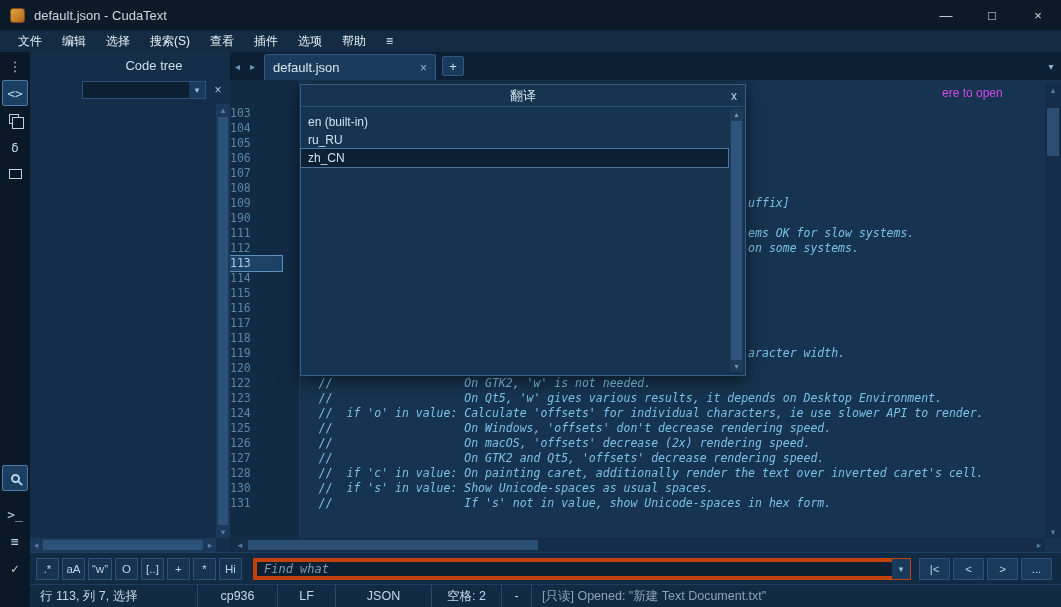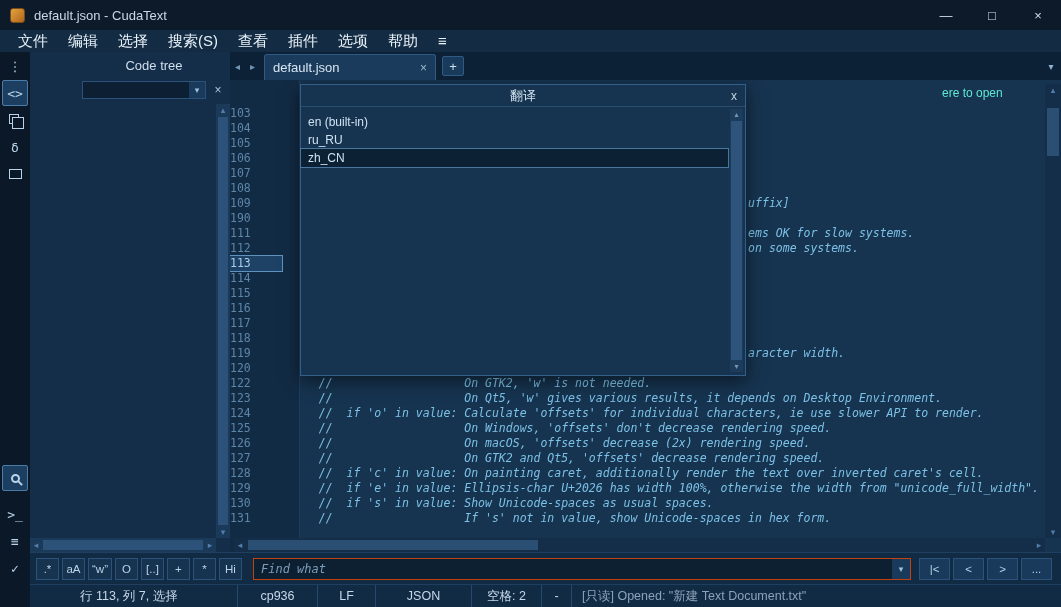--- a/index.html
+++ b/index.html
@@ -8,21 +8,21 @@
   .window{position:absolute;inset:0;background:#122b44;}
 
   
   .titlebar{position:absolute;left:0;top:0;right:0;height:30px;background:#0c1a2a;display:flex;align-items:center;color:#cbd8e4;font-size:13px;}
   .app-icon{width:15px;height:15px;margin:0 9px 0 10px;border-radius:3px;background:linear-gradient(135deg,#e2a43d,#b0651c);border:1px solid #7c4a16;}
   .win-controls{margin-left:auto;display:flex;height:100%;}
   .win-btn{width:46px;display:flex;align-items:center;justify-content:center;font-size:13px;color:#d4dfe9;}
 
   
   .menubar{position:absolute;left:0;top:30px;right:0;height:22px;background:#132c44;display:flex;align-items:center;padding-left:8px;}
-  .menu-item{padding:0 10px;font-size:15px;color:#e9f1f8;line-height:22px;}
+  .menu-item{padding:0 10px;font-size:12px;color:#e9f1f8;line-height:22px;}
 
   
   .activitybar{position:absolute;left:0;top:52px;bottom:0;width:30px;background:#0a1828;}
   .ab-top{position:absolute;top:0;left:0;right:0;}
   .ab-bottom{position:absolute;top:412px;left:0;right:0;}
   .abtn{width:26px;height:26px;margin:1px auto;display:flex;align-items:center;justify-content:center;color:#b9d4ea;font-size:13px;font-family:"DejaVu Sans Mono",monospace;}
   .abtn.active{background:#1c3e60;border:1px solid #4a7ca8;border-radius:2px;}
   .ab-bottom .abtn:first-child{margin-bottom:10px;}
   .mag{display:block;width:9px;height:9px;border:2px solid #b9d4ea;border-radius:50%;position:relative;}
   .mag::after{content:"";position:absolute;width:6px;height:2px;background:#b9d4ea;right:-5px;bottom:-3px;transform:rotate(45deg);}
@@ -51,21 +51,21 @@
   .tab-add{width:22px;height:20px;margin:0 0 4px 6px;background:#1a3a5c;border:1px solid #2e5a84;color:#cfe2f2;display:flex;align-items:center;justify-content:center;font-size:13px;border-radius:2px;}
   .tab-menu{margin-left:auto;width:20px;height:28px;color:#8fb2d0;display:flex;align-items:center;justify-content:center;font-size:10px;}
 
   .editor{position:absolute;left:0;top:28px;right:0;bottom:0;background:#16334f;overflow:hidden;}
   .gutter-bg{position:absolute;left:0;top:0;width:70px;bottom:0;background:#122b44;border-right:1px solid #1d3c5c;}
   .lines{position:absolute;left:0;top:26px;right:16px;}
   .eline{height:15px;line-height:15px;font-family:"DejaVu Sans Mono",monospace;font-size:11.5px;white-space:pre;}
   .lnum{display:inline-block;width:52px;text-align:left;color:#5d85a8;font-style:normal;vertical-align:top;}
   .lnum.cur{background:#1e4166;outline:1px solid #5f92bf;color:#a9cde9;}
   .ltext{display:inline-block;padding-left:23px;color:#7cc1e6;font-style:italic;vertical-align:top;white-space:pre;}
-  .top-hint{position:absolute;left:712px;top:5px;height:16px;line-height:16px;color:#5eead4;font-size:12px;}
+  .top-hint{position:absolute;left:712px;top:5px;height:16px;line-height:16px;color:#d946ef;font-size:12px;}
 
   .vscroll{position:absolute;right:0;top:4px;width:16px;bottom:14px;background:#142e49;}
   .vthumb{position:absolute;left:2px;right:2px;top:24px;height:48px;background:#2b4f72;}
   .v-up{position:absolute;top:0;width:100%;text-align:center;color:#547ea8;font-size:9px;height:12px;line-height:12px;}
   .v-dn{position:absolute;bottom:0;width:100%;text-align:center;color:#547ea8;font-size:9px;height:12px;line-height:12px;}
   .hscroll{position:absolute;left:4px;right:16px;bottom:0;height:14px;background:#142e49;}
   .hthumb{position:absolute;top:2px;bottom:2px;left:14px;width:290px;background:#2b4f72;}
   .h-lf{position:absolute;left:0;top:0;width:12px;height:14px;text-align:center;color:#547ea8;font-size:9px;line-height:14px;}
   .h-rt{position:absolute;right:0;top:0;width:12px;height:14px;text-align:center;color:#547ea8;font-size:9px;line-height:14px;}
 
@@ -79,30 +79,30 @@
   .dlg-vscroll{position:absolute;right:2px;top:24px;width:13px;bottom:3px;background:#1d3c5c;}
   .dlg-vthumb{position:absolute;left:1px;right:1px;top:12px;bottom:12px;background:#2e547c;}
   .dlg-up{position:absolute;top:0;width:100%;text-align:center;color:#6f96b8;font-size:8px;height:11px;line-height:11px;}
   .dlg-dn{position:absolute;bottom:0;width:100%;text-align:center;color:#6f96b8;font-size:8px;height:11px;line-height:11px;}
 
   
   .searchbar{position:absolute;left:30px;right:0;top:552px;height:32px;background:#122b44;border-top:1px solid #1f3f60;display:flex;align-items:center;padding:0 6px;}
   .search-toggles{display:flex;}
   .sbtn{min-width:23px;height:22px;border:1px solid #2b527a;background:#16334f;color:#b9d4ea;display:flex;align-items:center;justify-content:center;font-size:11.5px;margin-right:3px;padding:0 3px;}
   .search-input-wrap{flex:1;height:22px;margin:0 8px;position:relative;}
-  .search-input{width:100%;height:100%;background:#0d2032;border:1px solid #c2410c;color:#bed7ea;font-family:"DejaVu Sans Mono",monospace;font-size:12px;font-style:italic;padding:0 24px 0 7px;outline:none;}
+  .search-input{width:100%;height:100%;background:#0d2032;border:4px solid #c2410c;color:#bed7ea;font-family:"DejaVu Sans Mono",monospace;font-size:12px;font-style:italic;padding:0 24px 0 7px;outline:none;}
   .search-input::placeholder{color:#7c9cba;font-style:italic;opacity:1;}
   .input-arrow{position:absolute;right:1px;top:1px;bottom:1px;width:18px;background:#1a3a5c;color:#9fc0da;display:flex;align-items:center;justify-content:center;font-size:9px;}
   .search-nav{display:flex;}
   .search-nav .sbtn{min-width:31px;background:#1a3a5c;}
 
   
   .statusbar{position:absolute;left:30px;right:0;top:584px;height:23px;background:#122b44;border-top:1px solid #1f3f60;display:flex;align-items:stretch;font-size:12.5px;color:#c6d8e8;}
   .st-cell{display:flex;align-items:center;padding:0 10px;border-right:1px solid #26486c;}
-  .st-caret{width:168px;margin-left:40px;}
+  .st-caret{width:168px;}
   .st-enc{width:80px;justify-content:center;}
   .st-le{width:58px;justify-content:center;}
   .st-lex{width:96px;justify-content:center;}
   .st-tab{width:70px;justify-content:center;}
   .st-wrap{width:30px;justify-content:center;}
   .st-msg{flex:1;border-right:none;color:#8ba3b9;overflow:hidden;white-space:nowrap;}
 </style>
 </head>
 <body>
 
@@ -206,21 +206,20 @@
           <div class="eline"><span class="lnum">118</span><span class="ltext"></span></div>
           <div class="eline"><span class="lnum">119</span><span class="ltext">                                                                aracter width.</span></div>
           <div class="eline"><span class="lnum">120</span><span class="ltext"></span></div>
           <div class="eline"><span class="lnum">122</span><span class="ltext">  //                   On GTK2, 'w' is not needed.</span></div>
           <div class="eline"><span class="lnum">123</span><span class="ltext">  //                   On Qt5, 'w' gives various results, it depends on Desktop Environment.</span></div>
           <div class="eline"><span class="lnum">124</span><span class="ltext">  //  if 'o' in value: Calculate 'offsets' for individual characters, ie use slower API to render.</span></div>
           <div class="eline"><span class="lnum">125</span><span class="ltext">  //                   On Windows, 'offsets' don't decrease rendering speed.</span></div>
           <div class="eline"><span class="lnum">126</span><span class="ltext">  //                   On macOS, 'offsets' decrease (2x) rendering speed.</span></div>
           <div class="eline"><span class="lnum">127</span><span class="ltext">  //                   On GTK2 and Qt5, 'offsets' decrease rendering speed.</span></div>
           <div class="eline"><span class="lnum">128</span><span class="ltext">  //  if 'c' in value: On painting caret, additionally render the text over inverted caret's cell.</span></div>
-          <div class="eline"><span class="lnum">129</span><span class="ltext">  //  if 'e' in value: Ellipsis-char U+2026 has width 100%, otherwise the width from "unicode_full_width".</span></div>
           <div class="eline"><span class="lnum">130</span><span class="ltext">  //  if 's' in value: Show Unicode-spaces as usual spaces.</span></div>
           <div class="eline"><span class="lnum">131</span><span class="ltext">  //                   If 's' not in value, show Unicode-spaces in hex form.</span></div>
         </div>
       <div class="top-hint">ere to open</div>
 
       <div class="dialog">
         <div class="dlg-title">
           <span>翻译</span>
           <span class="dlg-close">x</span>
         </div>

